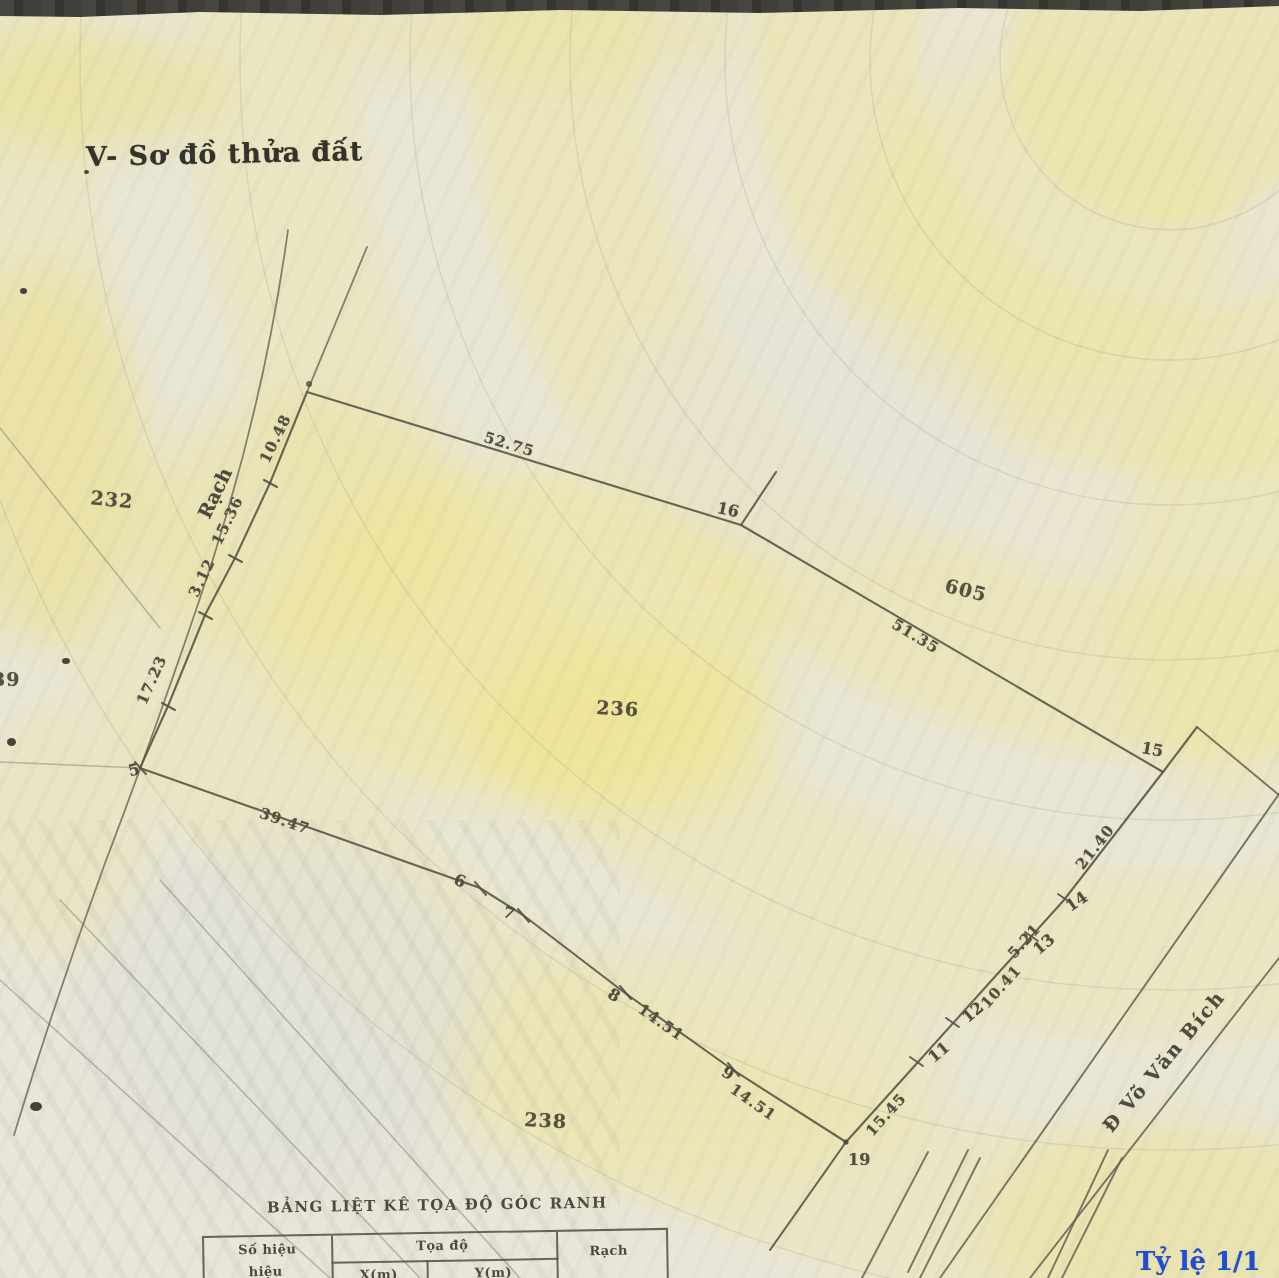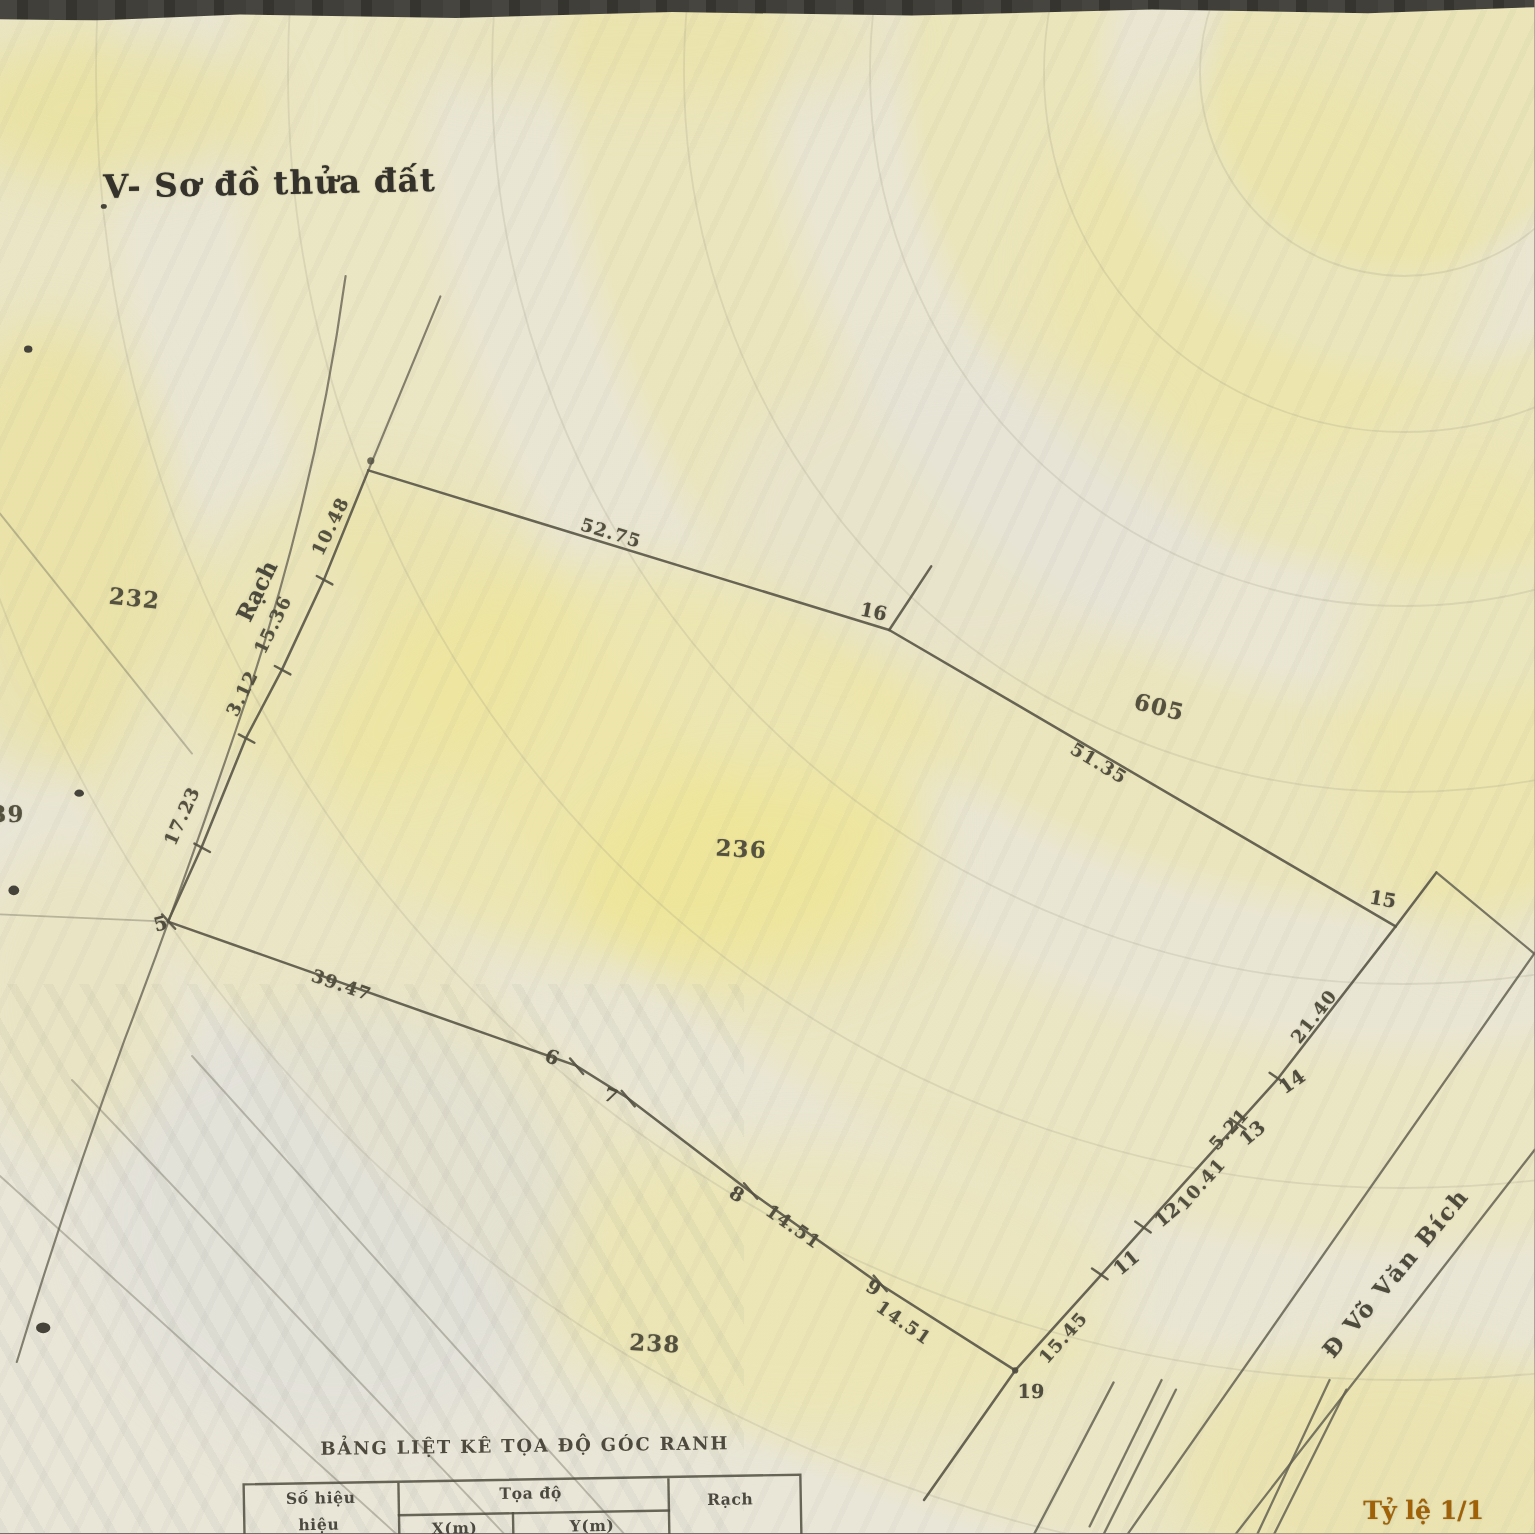--- a/index.html
+++ b/index.html
@@ -46,21 +46,21 @@
   }
   .meas { font-size:15px; letter-spacing:1px; color:#54503f; }
   .vert { font-size:16px; color:#504c3e; }
   .parcel { font-size:19px; letter-spacing:1px; color:#55513f; }
   .title {
     position:absolute; left:86px; top:138px; font-size:27px; font-weight:bold;
     color:#34322a; letter-spacing:1px; transform:rotate(-1.2deg);
     text-shadow:0 0 1px rgba(40,38,30,0.6);
   }
   .roadlb { font-size:19px; letter-spacing:2px; color:#4e4a3c; }
-  .scalelb { font-size:21px; color:#a16207; }
+  .scalelb { font-size:26px; color:#1d4ed8; }
   
   .tbl-title {
     position:absolute; left:267px; top:1196px; font-size:15px; font-weight:bold;
     color:#4e4b3e; letter-spacing:1.5px; transform:rotate(-0.8deg);
   }
   .tbl {
     position:absolute; left:202px; top:1236px; width:462px; height:70px;
     border:2px solid rgba(80,77,64,0.85); transform:rotate(-1deg); transform-origin:0 0;
   }
   .tbl .vline, .tbl .hline { position:absolute; background:rgba(80,77,64,0.85); }

